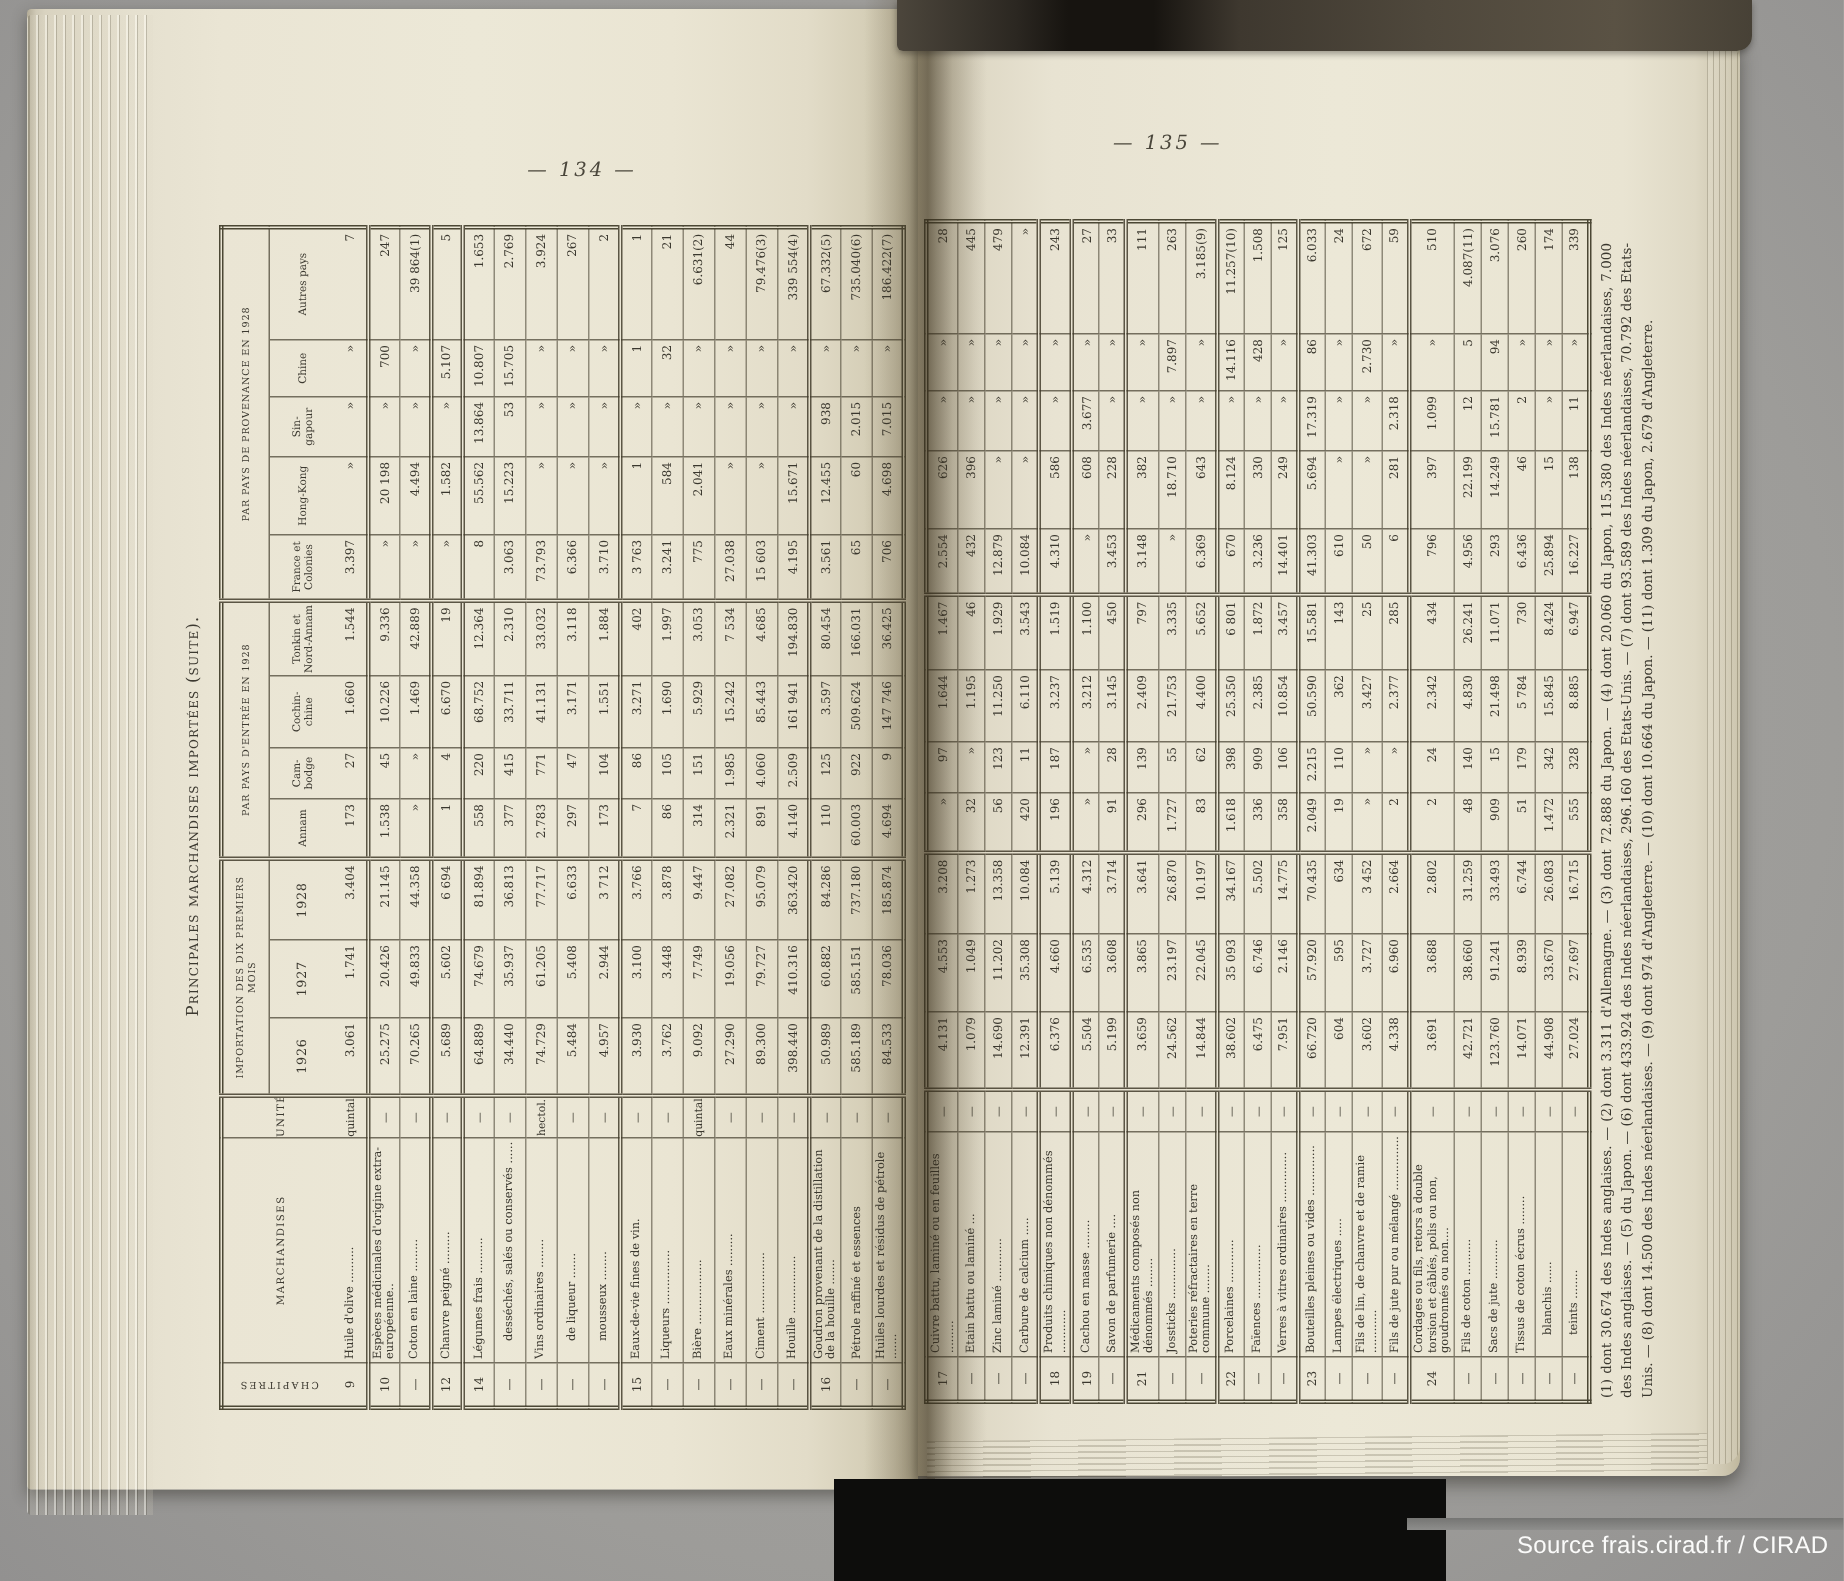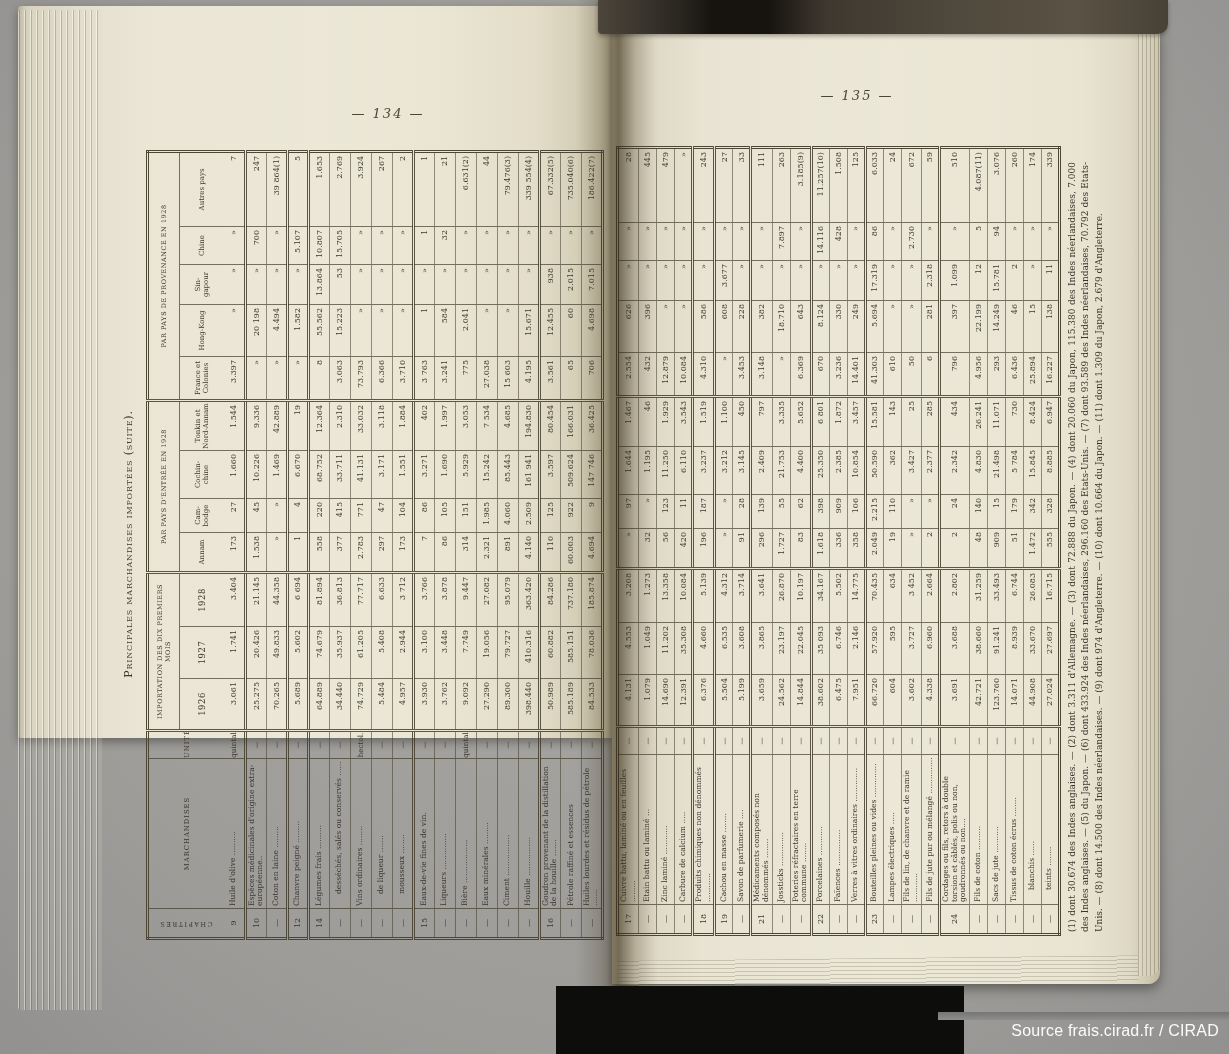--- a/index.html
+++ b/index.html
@@ -1,39 +1,39 @@
 <!DOCTYPE html>
 <html><head>
 <meta charset="utf-8">
 <style>
   html,body{margin:0;padding:0;}
   body{width:1229px;height:1054px;overflow:hidden;background:#a2a19e;font-family:"DejaVu Serif",serif;}
   .scene{position:relative;width:1229px;height:1054px;background:
     radial-gradient(ellipse at 50% 45%, #a8a7a4 0%, #9d9c99 70%, #929190 100%);}
   
   .page{position:absolute;}
-  .page-left{left:18px;top:6px;width:594px;height:732px;border-radius:3px 0 0 3px;
+  .page-left{left:18px;top:6px;width:594px;height:987px;border-radius:3px 0 0 3px;
     background:linear-gradient(90deg,#b3ac97 0,#cfc9b6 6px,#d9d3c0 12px,#e5e0cf 70px,#eae5d4 130px,#ece8d7 300px,#eae5d3 430px,#e2dcc8 520px,#d2cbb3 570px,#c2ba9f 594px);
     box-shadow:0 4px 10px rgba(40,38,30,.45);}
   .page-left::before{content:"";position:absolute;left:0;top:4px;width:84px;height:1000px;
     background:repeating-linear-gradient(90deg, rgba(255,253,244,.5) 0 1px, rgba(95,90,72,.30) 1px 2px, rgba(222,216,198,.18) 2px 6px);
     border-radius:3px 0 0 3px;}
   .page-right{left:612px;top:26px;width:548px;height:958px;border-radius:0 8px 12px 0;
     background:linear-gradient(90deg,#b0a78d 0,#c9c2ac 12px,#ded8c5 38px,#e8e3d2 90px,#ece8d7 280px,#e9e4d2 470px,#ded8c4 518px,#cfc8b2 536px,#bfb79d 548px);
     box-shadow:0 5px 12px rgba(40,38,30,.5);}
   .page-right::after{content:"";position:absolute;right:0;top:6px;width:22px;height:944px;
     background:repeating-linear-gradient(90deg, rgba(100,94,74,.28) 0 1px, rgba(240,236,222,.25) 1px 4px);
     border-radius:0 8px 12px 0;}
   .page-right::before{content:"";position:absolute;left:6px;bottom:0;width:520px;height:26px;
     background:repeating-linear-gradient(180deg, rgba(100,94,74,.25) 0 1px, rgba(236,232,216,.2) 1px 4px);
     transform:rotate(-.6deg);}
   
   .folio{position:absolute;font-size:13px;letter-spacing:2px;color:#4a463b;font-style:italic;}
   .folio-l{left:255px;top:100px;width:230px;text-align:center;}
-  .folio-r{left:130px;top:62px;width:230px;text-align:center;}
+  .folio-r{left:130px;top:62px;width:230px;}
   
   .rot{position:absolute;transform-origin:0 0;transform:rotate(-90deg) translate(-812px,0);width:812px;}
   .rot-l{left:98px;top:132px;height:494px;}
   .rot-r{left:4px;top:108px;height:530px;}
   .side-title{height:26px;line-height:26px;text-align:center;font-variant:small-caps;
     font-size:11px;letter-spacing:.8px;color:#3c3930;margin-bottom:4px;}
   
   table{border-collapse:collapse;table-layout:fixed;width:790px;margin-left:10px;
     color:#3a372e;border:3px double #4b4734;}
   td,th{border-left:1px solid rgba(66,60,44,.7);overflow:hidden;vertical-align:middle;padding:0;}

